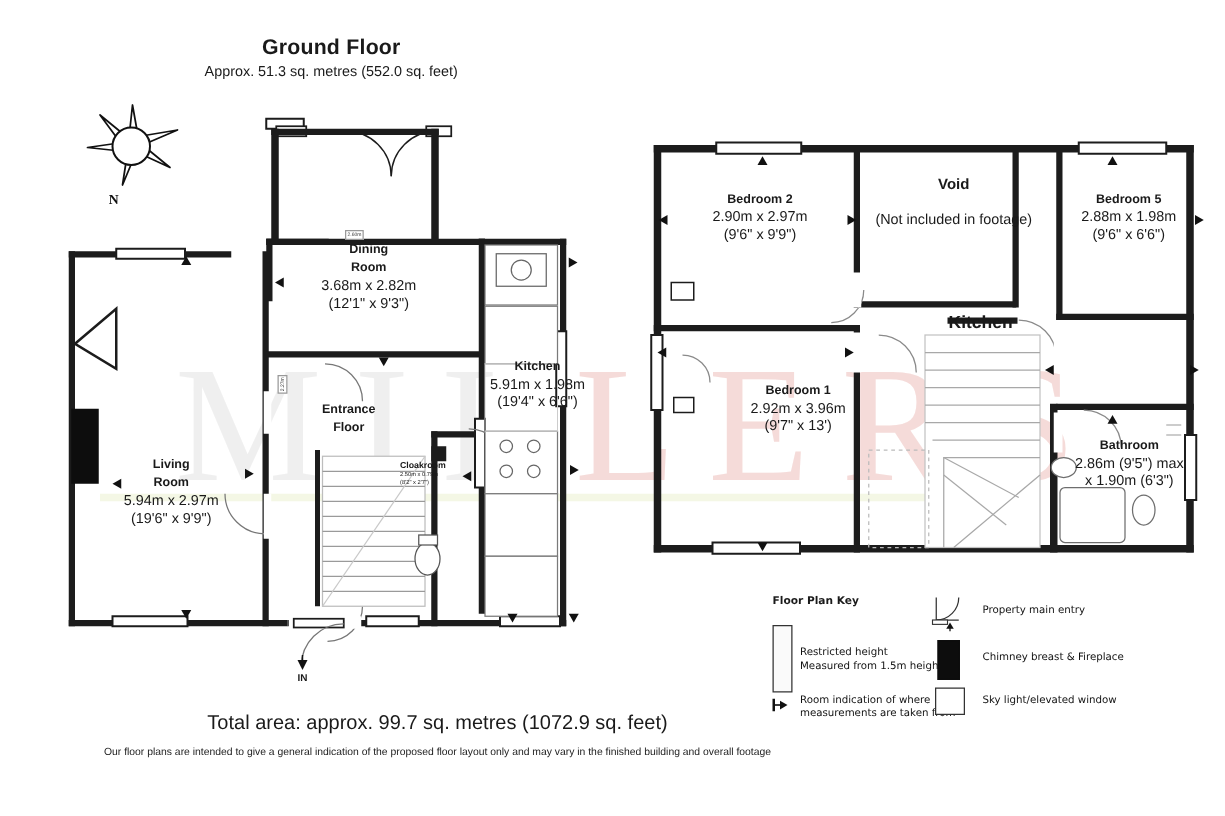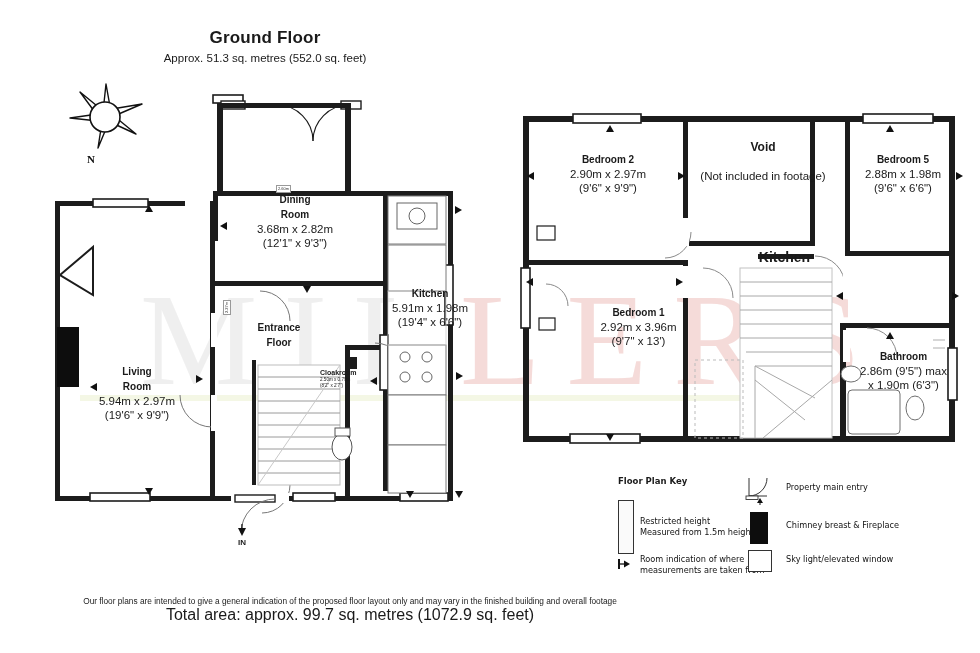--- a/index.html
+++ b/index.html
@@ -419,14 +419,14 @@
   <div style="position:absolute;left:168px;top:44px;" class="key-text">
     <div>Chimney breast &amp; Fireplace</div>
   </div>
 
   <div style="position:absolute;left:130px;top:74px;width:22px;height:20px;border:1px solid #333;background:#fff;"></div>
   <div style="position:absolute;left:168px;top:78px;" class="key-text">
     <div>Sky light/elevated window</div>
   </div>
 </div>
 
-<div class="abs ctr" style="left:30px;top:570px;width:640px;margin-top:36px;" id="total-area">Total area: approx. 99.7 sq. metres (1072.9 sq. feet)</div>
+<div class="abs ctr" style="left:30px;top:570px;width:640px;" id="total-area">Total area: approx. 99.7 sq. metres (1072.9 sq. feet)</div>
 <div class="abs ctr" style="left:30px;top:596px;width:640px;" id="disclaimer">Our floor plans are intended to give a general indication of the proposed floor layout only and may vary in the finished building and overall footage</div>
 
 </body></html>

